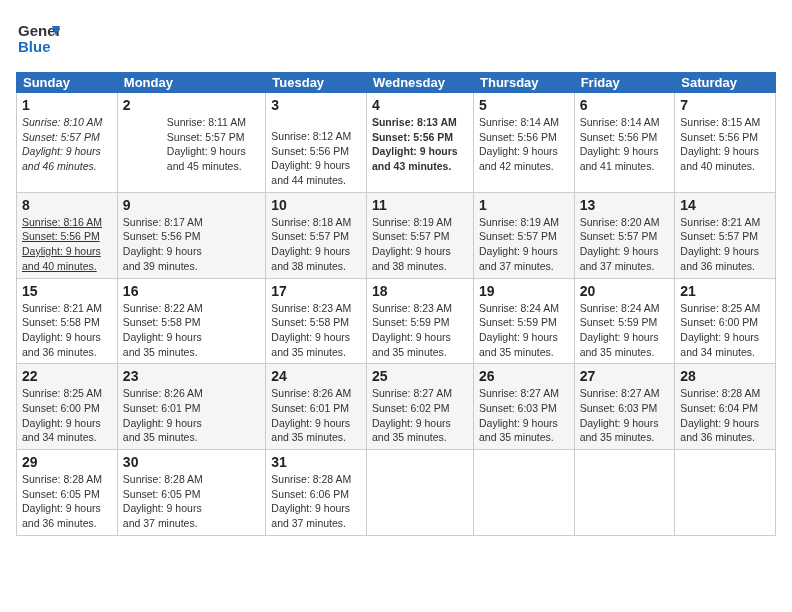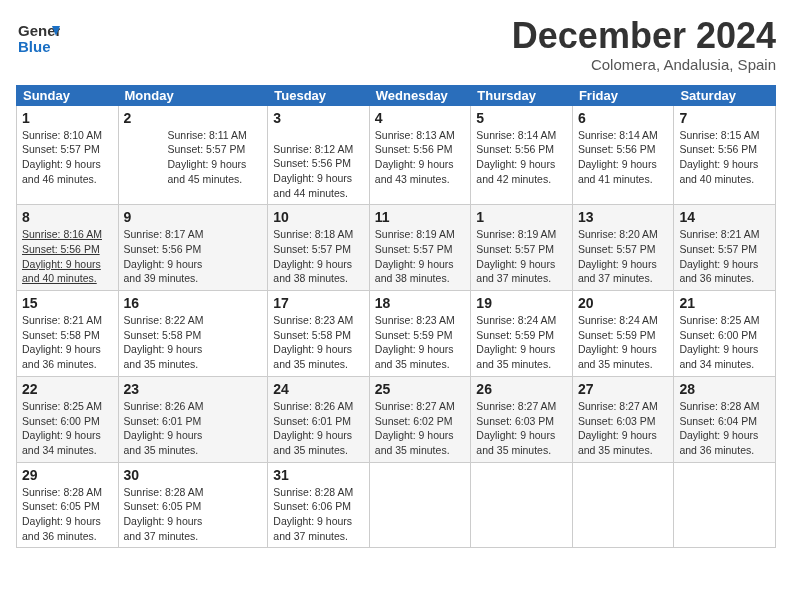--- a/index.html
+++ b/index.html
@@ -74,64 +74,60 @@
 <body>
 
 <div class="header-area">
   <div class="logo">
       <svg width="44" height="44" viewBox="0 0 44 44">
         <text x="2" y="20" font-size="15" font-weight="bold" fill="#333" font-family="Arial">General</text>
         <text x="2" y="36" font-size="15" font-weight="bold" fill="#1a6fc4" font-family="Arial">Blue</text>
         <polygon points="36,10 44,10 40,20" fill="#1a6fc4"></polygon>
       </svg>
     </div>
-  <div class="title-area">
-    <div class="month-title">December 2024</div>
-    <div class="subtitle">Colomera, Andalusia, Spain</div>
-  </div>
 </div>
 
 <table>
   <thead>
     <tr>
     <th>Sunday</th>
         <th>Monday</th>
         <th>Tuesday</th>
         <th>Wednesday</th>
         <th>Thursday</th>
         <th>Friday</th>
         <th>Saturday</th>
       </tr>
   </thead>
   <tbody id="calendar-body">
   <tr>
         <td>
           <span class="day-number">1</span>
-          <div class="day-info" style="white-space: pre-line;">Sunrise: 8:10 AM
+          <div class="day-info" style="white-space: pre-line; font-style: italic;">Sunrise: 8:10 AM
 Sunset: 5:57 PM
 Daylight: 9 hours
 and 46 minutes.</div>
         </td>
         <td>
           <span class="day-number">2</span>
           <div class="day-info" style="white-space: pre-line; margin-left: 44px;">Sunrise: 8:11 AM
 Sunset: 5:57 PM
 Daylight: 9 hours
 and 45 minutes.</div>
         </td>
         <td>
           <span class="day-number">3</span>
           <div class="day-info" style="white-space: pre-line; margin-top: 16px;">Sunrise: 8:12 AM
 Sunset: 5:56 PM
 Daylight: 9 hours
 and 44 minutes.</div>
         </td>
         <td>
           <span class="day-number">4</span>
-          <div class="day-info" style="white-space: pre-line;">Sunrise: 8:13 AM
+          <div class="day-info" style="white-space: pre-line; font-weight: bold;">Sunrise: 8:13 AM
 Sunset: 5:56 PM
 Daylight: 9 hours
 and 43 minutes.</div>
         </td>
         <td>
           <span class="day-number">5</span>
           <div class="day-info" style="white-space: pre-line;">Sunrise: 8:14 AM
 Sunset: 5:56 PM
 Daylight: 9 hours
 and 42 minutes.</div>

